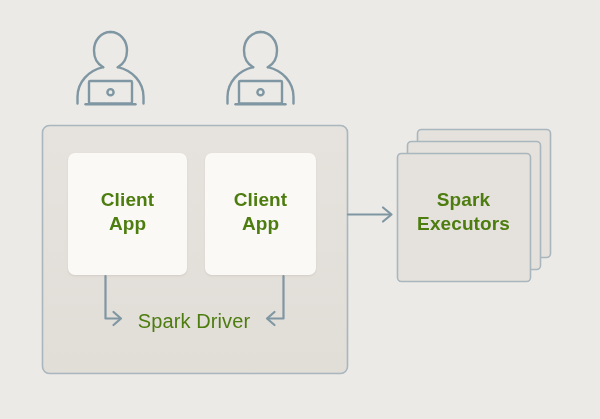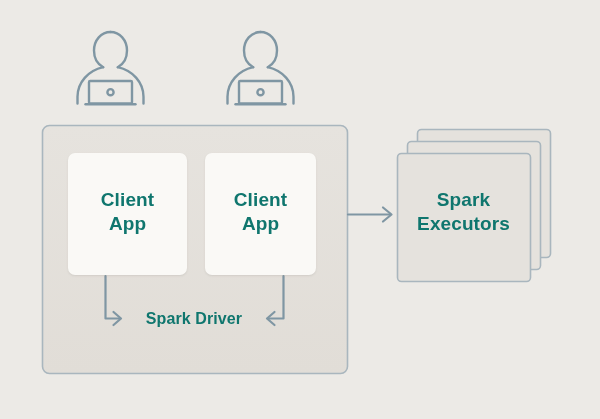--- a/index.html
+++ b/index.html
@@ -24,38 +24,38 @@
     position: absolute;
     left: 0;
     top: 0;
     width: 600px;
     height: 419px;
     display: block;
   }
   .node-label {
     position: absolute;
     text-align: center;
-    color: #0f766e;
+    color: #4d7c0f;
     font-family: "Liberation Sans", sans-serif;
     font-weight: 700;
     line-height: 1.28;
     letter-spacing: 0.1px;
     white-space: pre-line;
     pointer-events: none;
   }
   .client-app-label {
     font-size: 19px;
   }
   .executors-label {
     font-size: 19px;
     text-align: center;
   }
   .driver-label {
-    font-size: 16px;
-    font-weight: 700;
+    font-size: 20px;
+    font-weight: 400;
   }
   
   #client-app-1-box {
     position: absolute;
     left: 68px;
     top: 153px;
     width: 119px;
     height: 122px;
     background: #faf9f6;
     border-radius: 7px;

